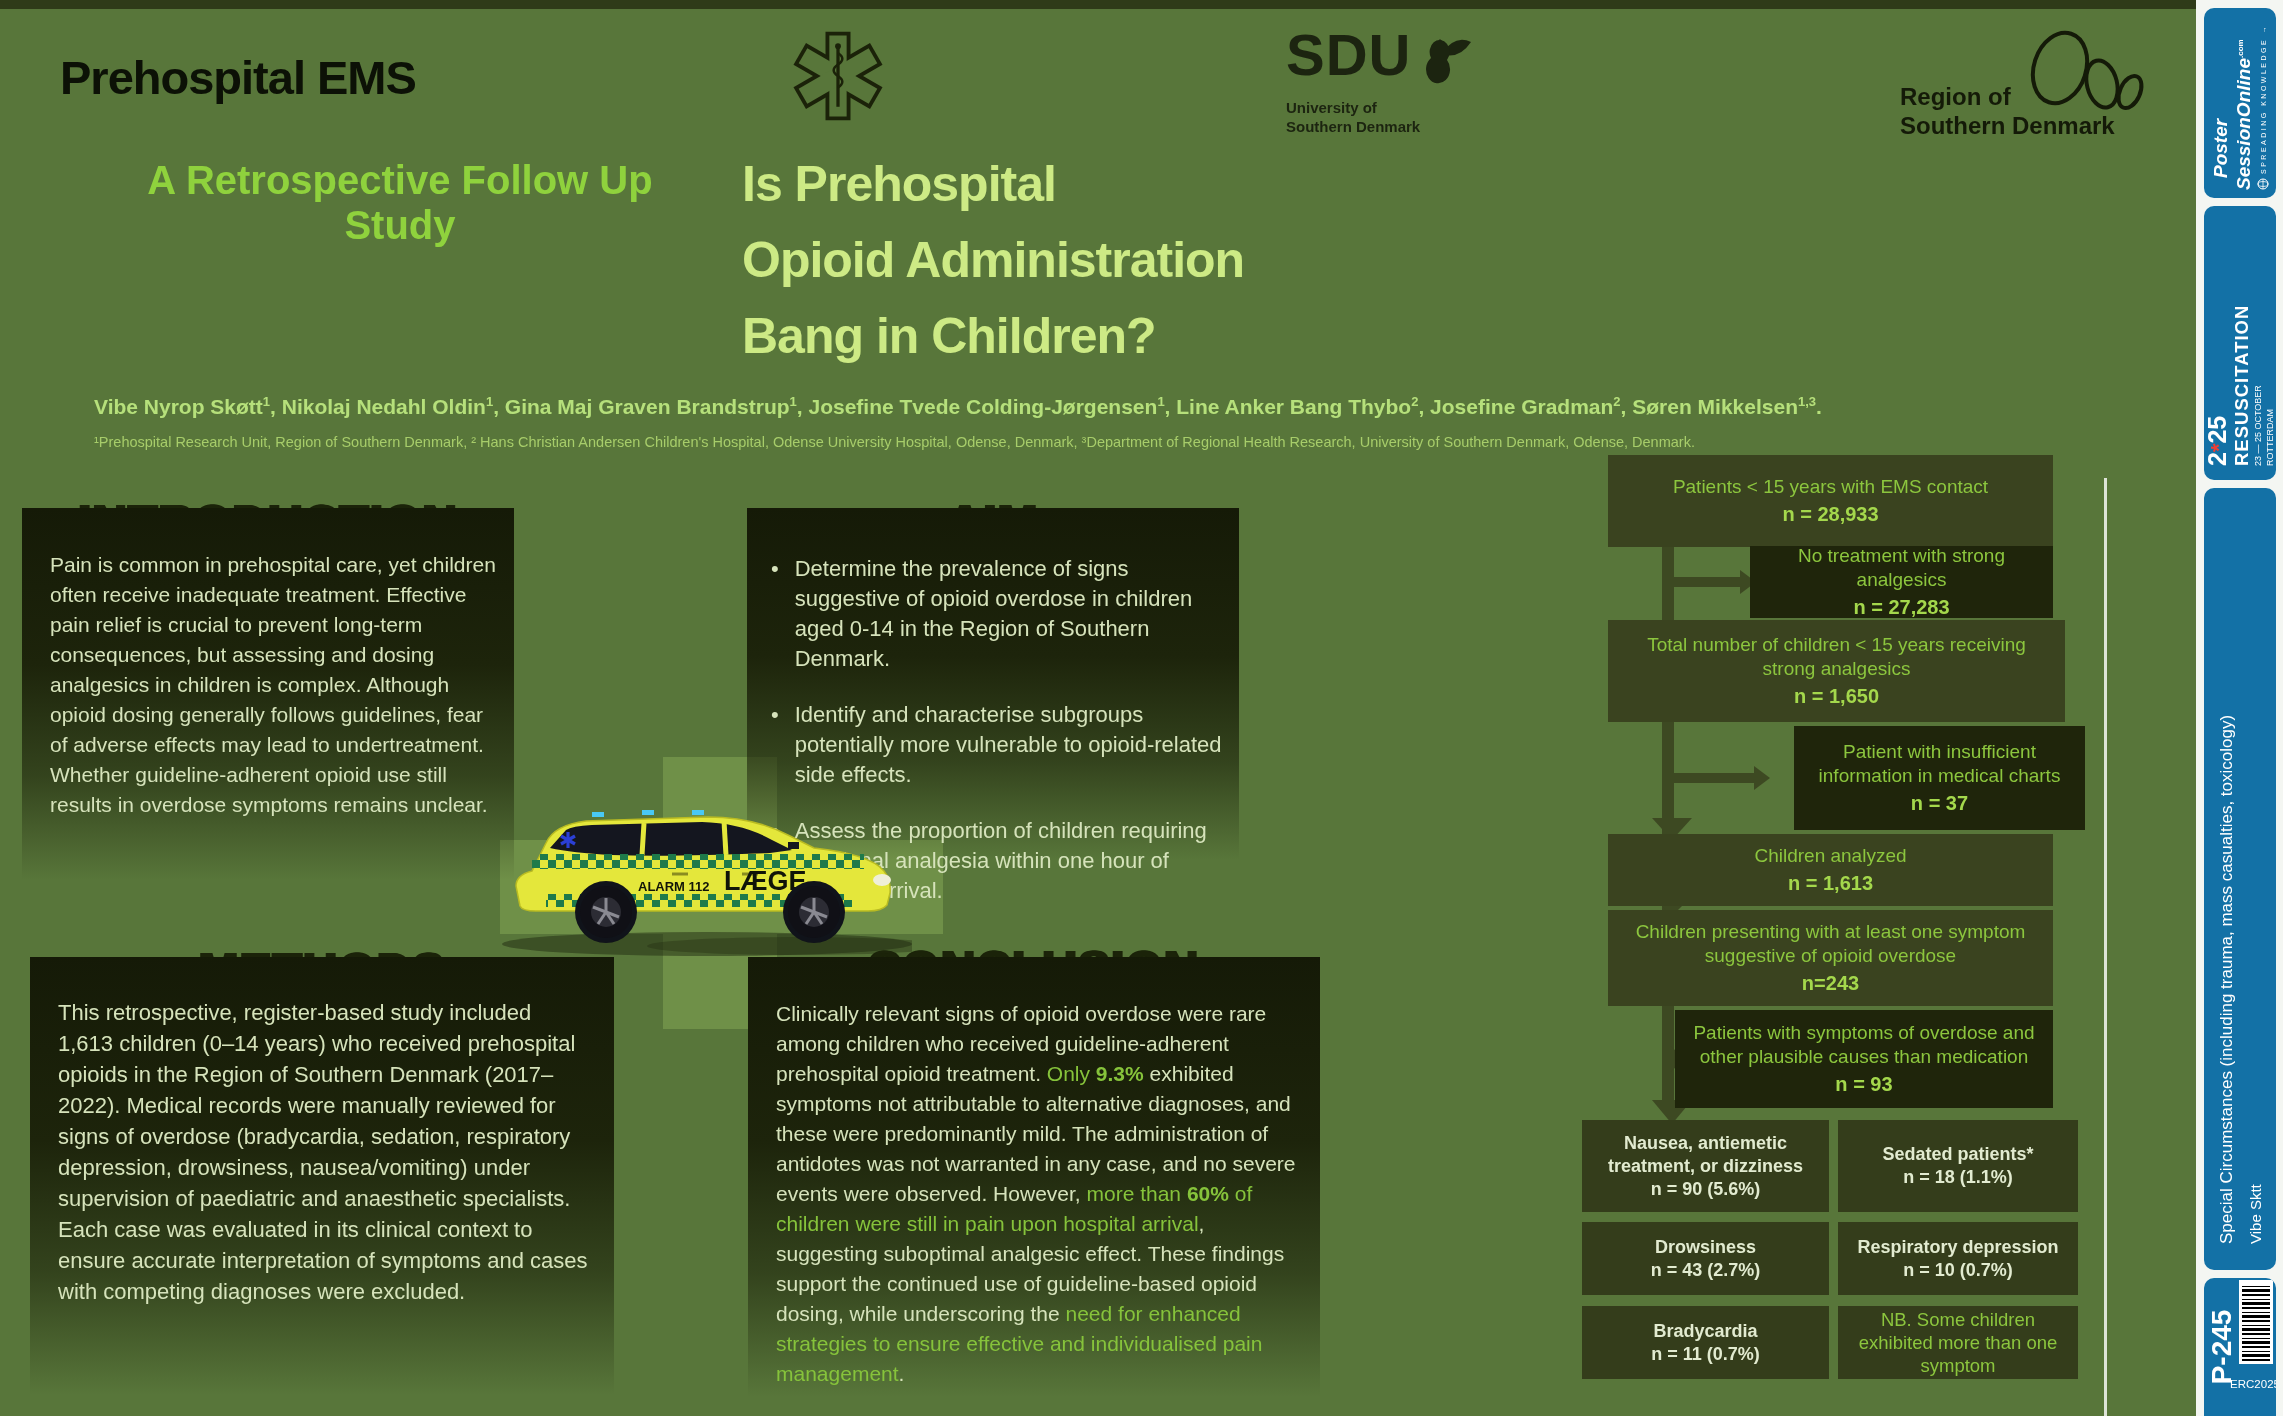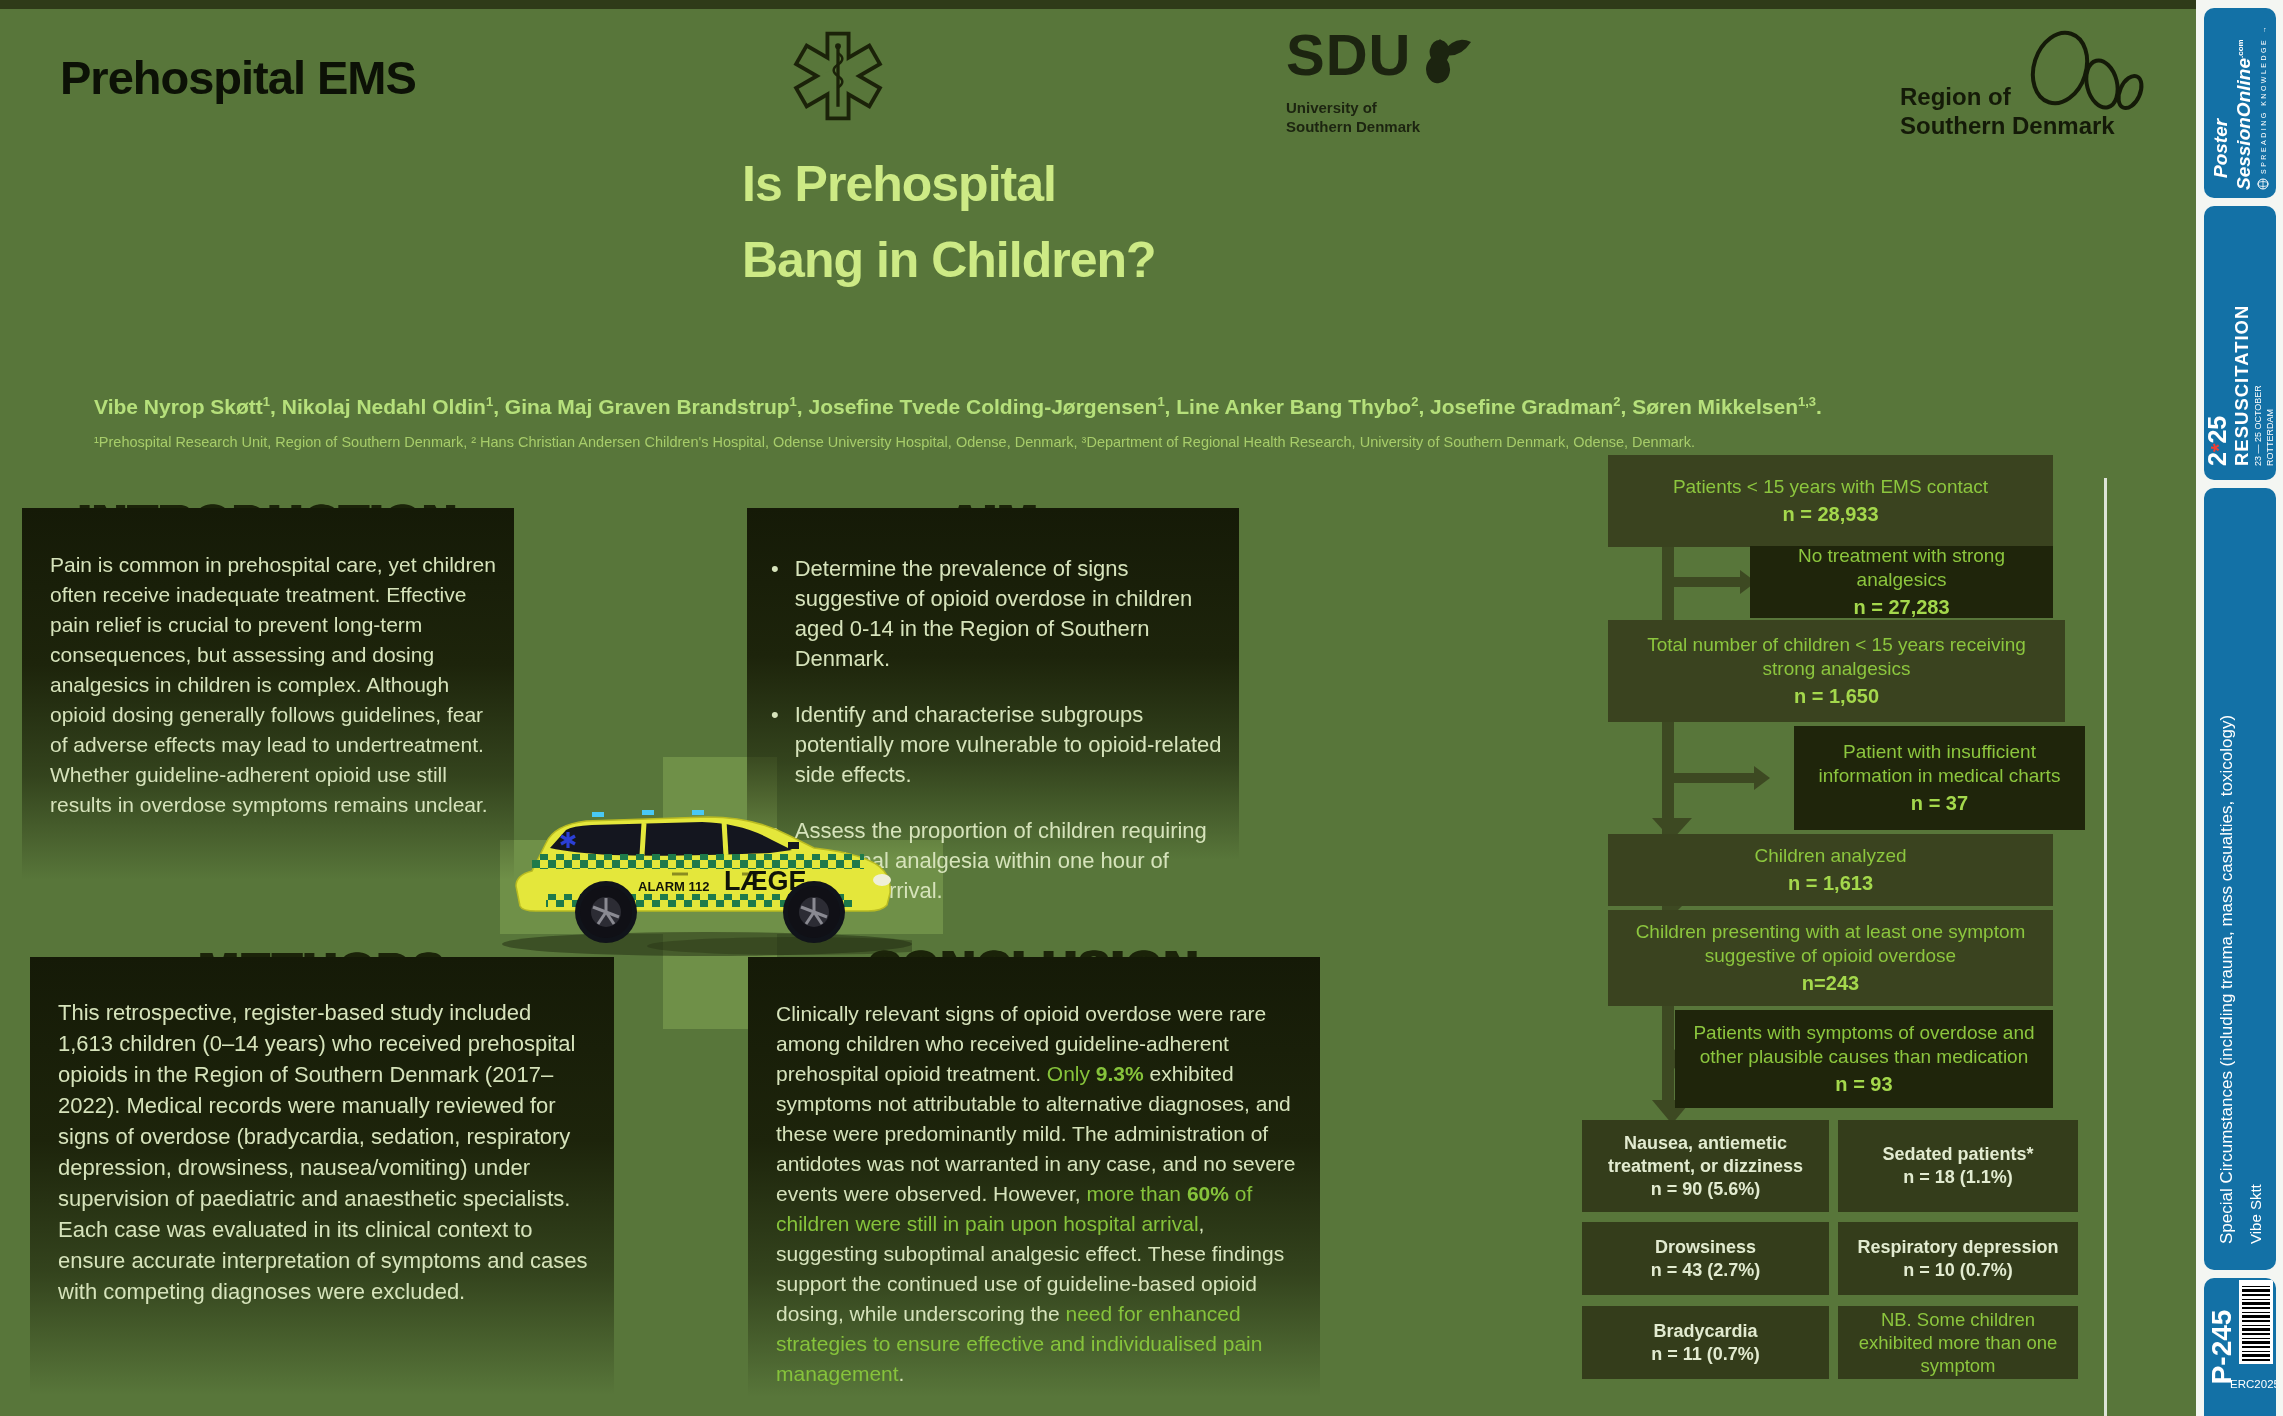--- a/index.html
+++ b/index.html
@@ -149,23 +149,25 @@
       <ellipse cx="50" cy="42" rx="26" ry="36" fill="none" stroke="#141a08" stroke-width="4" transform="rotate(18 50 42)"></ellipse>
       <ellipse cx="92" cy="58" rx="15" ry="24" fill="none" stroke="#141a08" stroke-width="4" transform="rotate(-14 92 58)"></ellipse>
       <ellipse cx="120" cy="66" rx="10" ry="17" fill="none" stroke="#141a08" stroke-width="4" transform="rotate(24 120 66)"></ellipse>
     </svg>
     <div class="region-text">
       <div>Region of</div>
       <div>Southern Denmark</div>
     </div>
   </div>
 
+  <div class="studytype">A Retrospective Follow Up Study</div>
 
   <div class="title">
     <div>Is Prehospital</div>
+    <div>Opioid Administration</div>
     <div>Bang in Children?</div>
   </div>
 
   <div class="authors" id="authors"><span>Vibe Nyrop Skøtt<sup>1</sup></span>, <span>Nikolaj Nedahl Oldin<sup>1</sup></span>, <span>Gina Maj Graven Brandstrup<sup>1</sup></span>, <span>Josefine Tvede Colding-Jørgensen<sup>1</sup></span>, <span>Line Anker Bang Thybo<sup>2</sup></span>, <span>Josefine Gradman<sup>2</sup></span>, <span>Søren Mikkelsen<sup>1,3</sup></span>.</div>
   <div class="affil">¹Prehospital Research Unit, Region of Southern Denmark, ² Hans Christian Andersen Children's Hospital, Odense University Hospital, Odense, Denmark, ³Department of Regional Health Research, University of Southern Denmark, Odense, Denmark.</div>
 
   <div class="crossV"></div>
   <div class="crossH"></div>
 
   <svg class="car-svg" width="420" height="172" viewBox="0 0 420 172">

